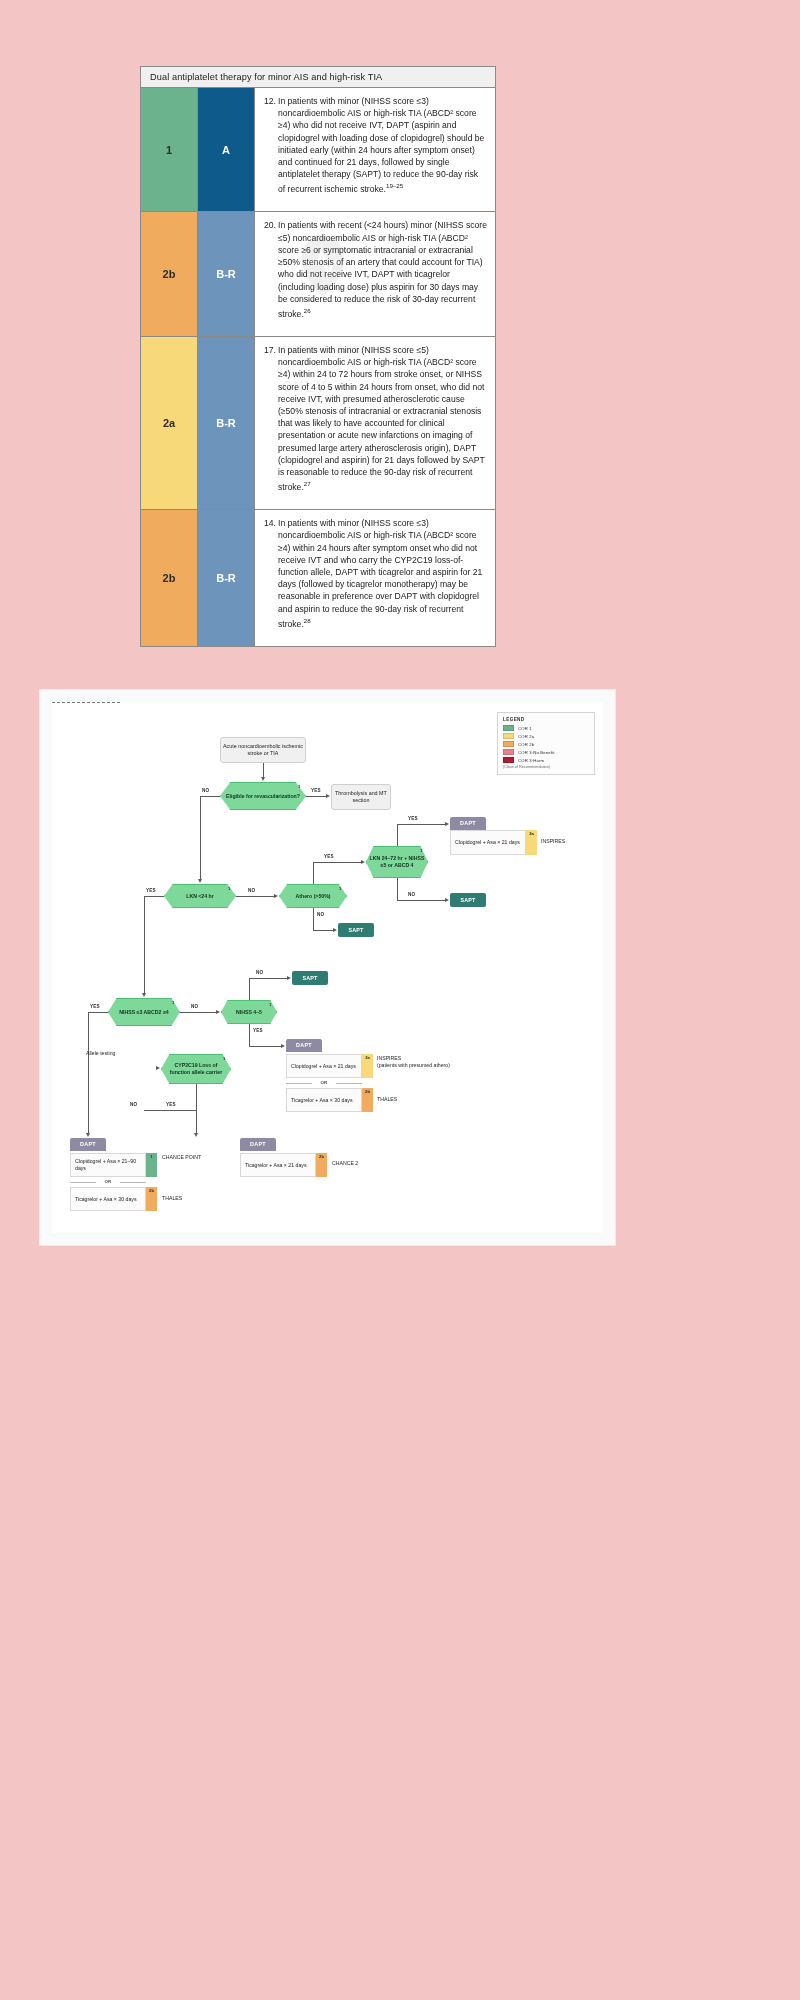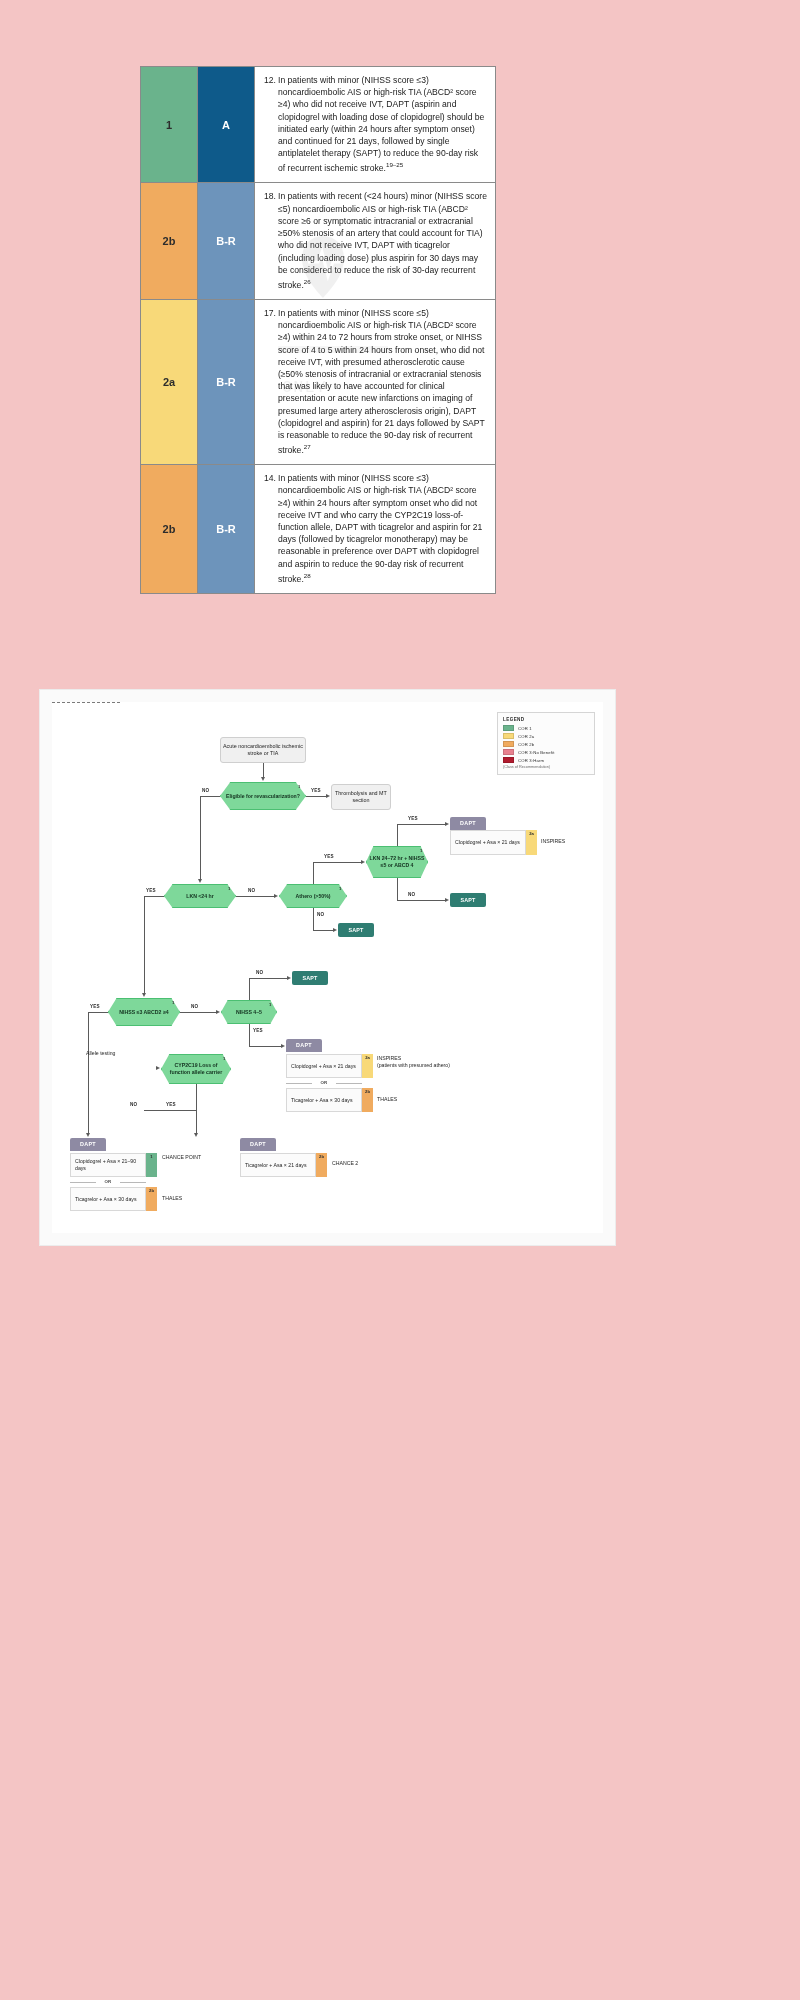--- a/index.html
+++ b/index.html
@@ -45,21 +45,21 @@
   }
   .cor { border-right: 1px solid #8a8a8a; }
   .loe { border-right: 1px solid #8a8a8a; }
   .cor.c1   { background: #6ab38c; color:#2c2c2c; }
   .cor.c2b  { background: #f0ab5f; color:#2c2c2c; }
   .cor.c2a  { background: #f8d979; color:#2c2c2c; }
   .loe.lA   { background: #0e5a8a; }
   .loe.lBR  { background: #6d94bb; }
   .rec-text {
     flex: 1;
-    padding: 7px 8px 8px 9px;
+    padding: 7px 8px 16px 9px;
     font-size: 8.6px;
     line-height: 12.2px;
     color: #1b1b1b;
     position: relative;
   }
   .rec-text .num {
     position: absolute;
     left: 9px; top: 7px;
     font-size: 8.6px;
   }
@@ -234,35 +234,36 @@
   }
   .lg-row { display:flex; align-items:center; margin-bottom:2px; }
   .lg-sw { width:11px; height:6px; margin-right:4px; flex:0 0 11px; border:1px solid rgba(0,0,0,.12);}
   .lg-lb { font-size:4.2px; color:#2b2b2b; letter-spacing:.2px; }
   .lg-foot { font-size:3.8px; color:#6a6a6a; margin-top:2px; }
 </style>
 </head>
 <body>
 
 <div class="rec-table-wrap">
+  <div class="rec-title">Dual antiplatelet therapy for minor AIS and high-risk TIA</div>
 
   <div class="rec-row">
     <div class="cor c1">1</div>
     <div class="loe lA">A</div>
     <div class="rec-text">
       <span class="num">12.</span>
       <span class="body"><span>In patients with minor (NIHSS score ≤3) noncardioembolic AIS or high-risk TIA (ABCD² score ≥4) who did not receive IVT, DAPT (aspirin and clopidogrel with loading dose of clopidogrel) should be initiated early (within 24 hours after symptom onset) and continued for 21 days, followed by single antiplatelet therapy (SAPT) to reduce the 90-day risk of recurrent ischemic stroke.</span><sup>19–25</sup></span>
     </div>
   </div>
 
   <div class="rec-row">
     <div class="cor c2b">2b</div>
     <div class="loe lBR">B-R</div>
     <div class="rec-text">
-      <span class="num">18.</span>
+      <span class="num">20.</span>
       <span class="body"><span>In patients with recent (&lt;24 hours) minor (NIHSS score ≤5) noncardioembolic AIS or high-risk TIA (ABCD² score ≥6 or symptomatic intracranial or extracranial ≥50% stenosis of an artery that could account for TIA) who did not receive IVT, DAPT with ticagrelor (including loading dose) plus aspirin for 30 days may be considered to reduce the risk of 30-day recurrent stroke.</span><sup>26</sup></span>
     </div>
   </div>
 
   <div class="rec-row">
     <div class="cor c2a">2a</div>
     <div class="loe lBR">B-R</div>
     <div class="rec-text">
       <span class="num">17.</span>
       <span class="body"><span>In patients with minor (NIHSS score ≤5) noncardioembolic AIS or high-risk TIA (ABCD² score ≥4) within 24 to 72 hours from stroke onset, or NIHSS score of 4 to 5 within 24 hours from onset, who did not receive IVT, with presumed atherosclerotic cause (≥50% stenosis of intracranial or extracranial stenosis that was likely to have accounted for clinical presentation or acute new infarctions on imaging of presumed large artery atherosclerosis origin), DAPT (clopidogrel and aspirin) for 21 days followed by SAPT is reasonable to reduce the 90-day risk of recurrent stroke.</span><sup>27</sup></span>

